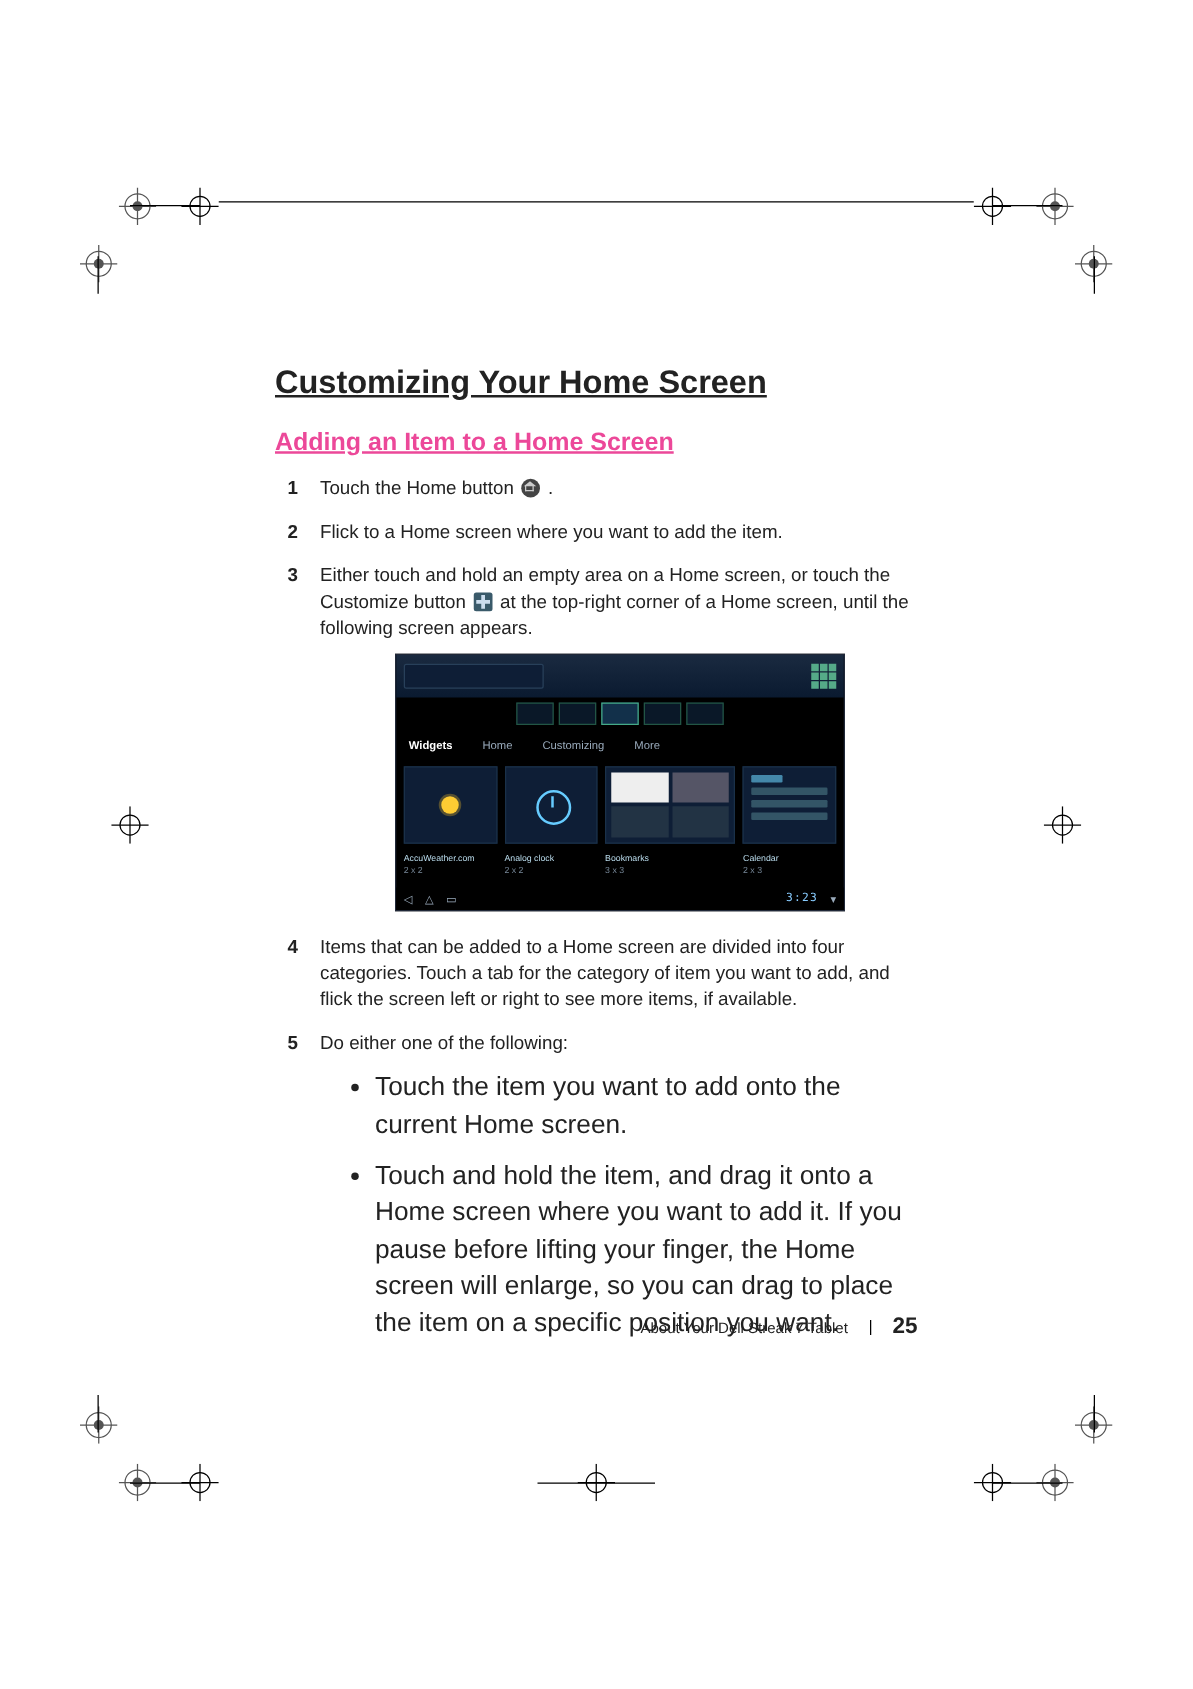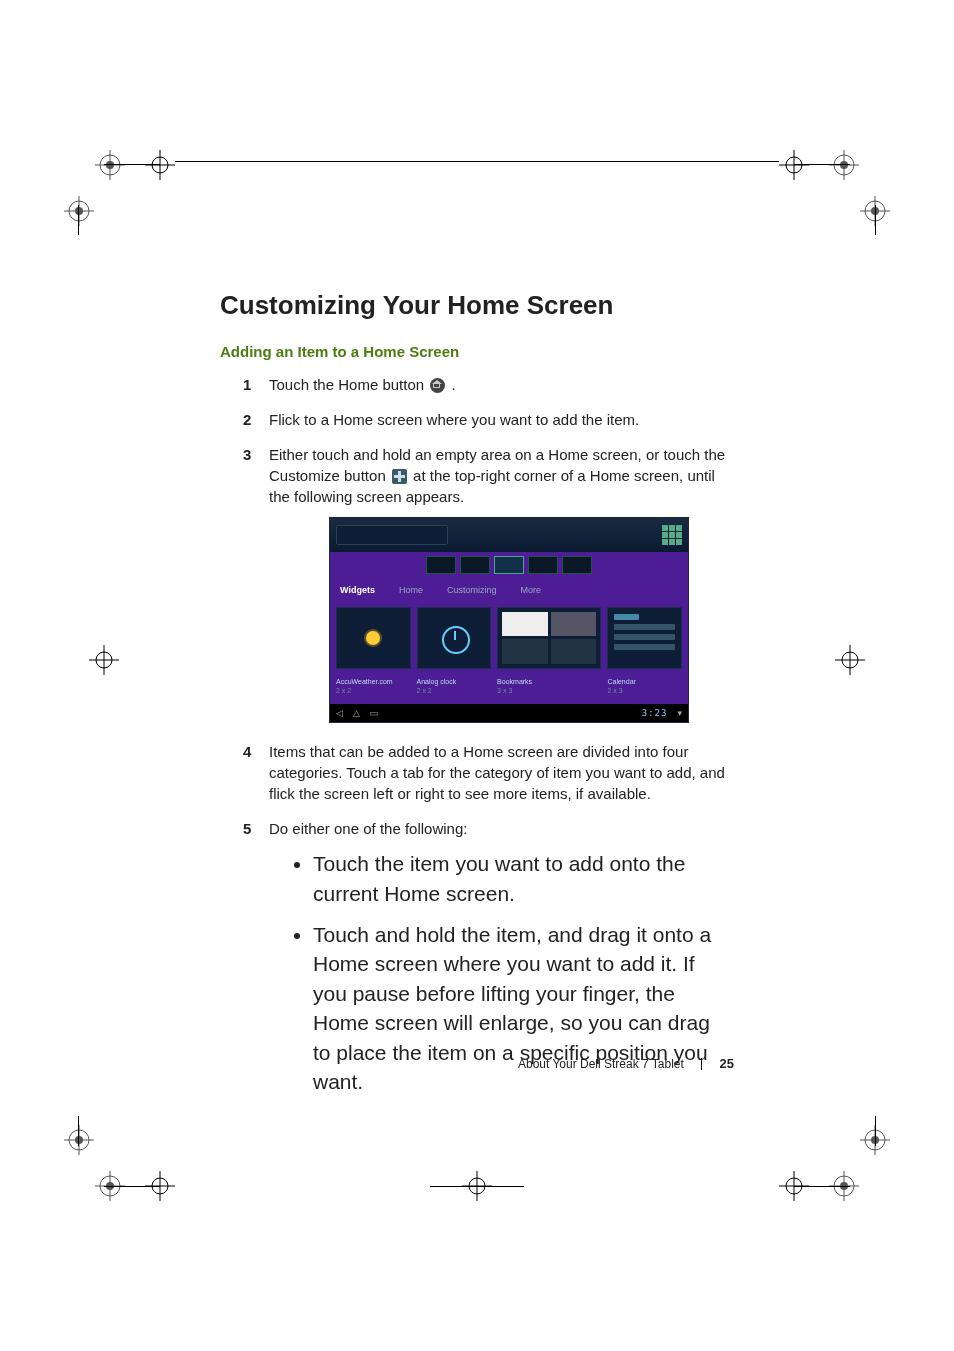--- a/index.html
+++ b/index.html
@@ -36,29 +36,31 @@
     position: absolute;
     left: 220px;
     top: 290px;
     width: 520px;
   }
   h1 {
     font-size: 26px;
     font-weight: 700;
     margin: 0 0 22px 0;
     color: #222;
+    text-decoration: underline;
   }
   h2 {
-    font-size: 15px;
+    font-size: 20px;
     font-weight: 700;
     margin: 0 0 14px 0;
-    color: #4d7c0f;
+    color: #ec4899;
+    text-decoration: underline;
   }
   ol.steps {
-    margin: 13px;
+    margin: 0;
     padding: 0;
     list-style: none;
     counter-reset: step;
   }
   ol.steps > li {
     counter-increment: step;
     position: relative;
     padding-left: 36px;
     margin-bottom: 14px;
     font-size: 15px;
@@ -120,21 +122,21 @@
     position:absolute;
     background:#cde;
   }
   .inline-icon.plus::before{ left:6px; top:2px; width:3px; height:11px; }
   .inline-icon.plus::after{ left:2px; top:6px; width:11px; height:3px; }
 
   
   .screenshot {
     margin: 10px 0 18px 60px;
     width: 358px;
-    background: #4c1d95;
+    background: #000000;
     border: 1px solid #202838;
     font-family: Arial, sans-serif;
   }
   .ss-top {
     height: 34px;
     background: linear-gradient(#1a2a40,#0a1a30);
     display:flex;
     align-items:center;
     padding: 0 6px;
     gap:6px;
@@ -256,21 +258,21 @@
   .ss-nav .time{ font-family:monospace; color:#8cf; letter-spacing:1px;}
 
   .footer {
     position: absolute;
     right: 220px;
     bottom: 280px;
     font-size: 12px;
     color: #222;
   }
   .footer .sep { display:inline-block; width:1px; height:12px; background:#000; margin:0 14px -2px 14px;}
-  .footer .page-num { font-weight: 700; font-size: 13px; }
+  .footer .page-num { font-weight: 700; font-size: 18px; }
 
   
   .reg-mark {
     position:absolute;
   }
   
   .hline{ position:absolute; height:1px; background:#000; }
   .vline{ position:absolute; width:1px; background:#000; }
 </style>
 </head>

